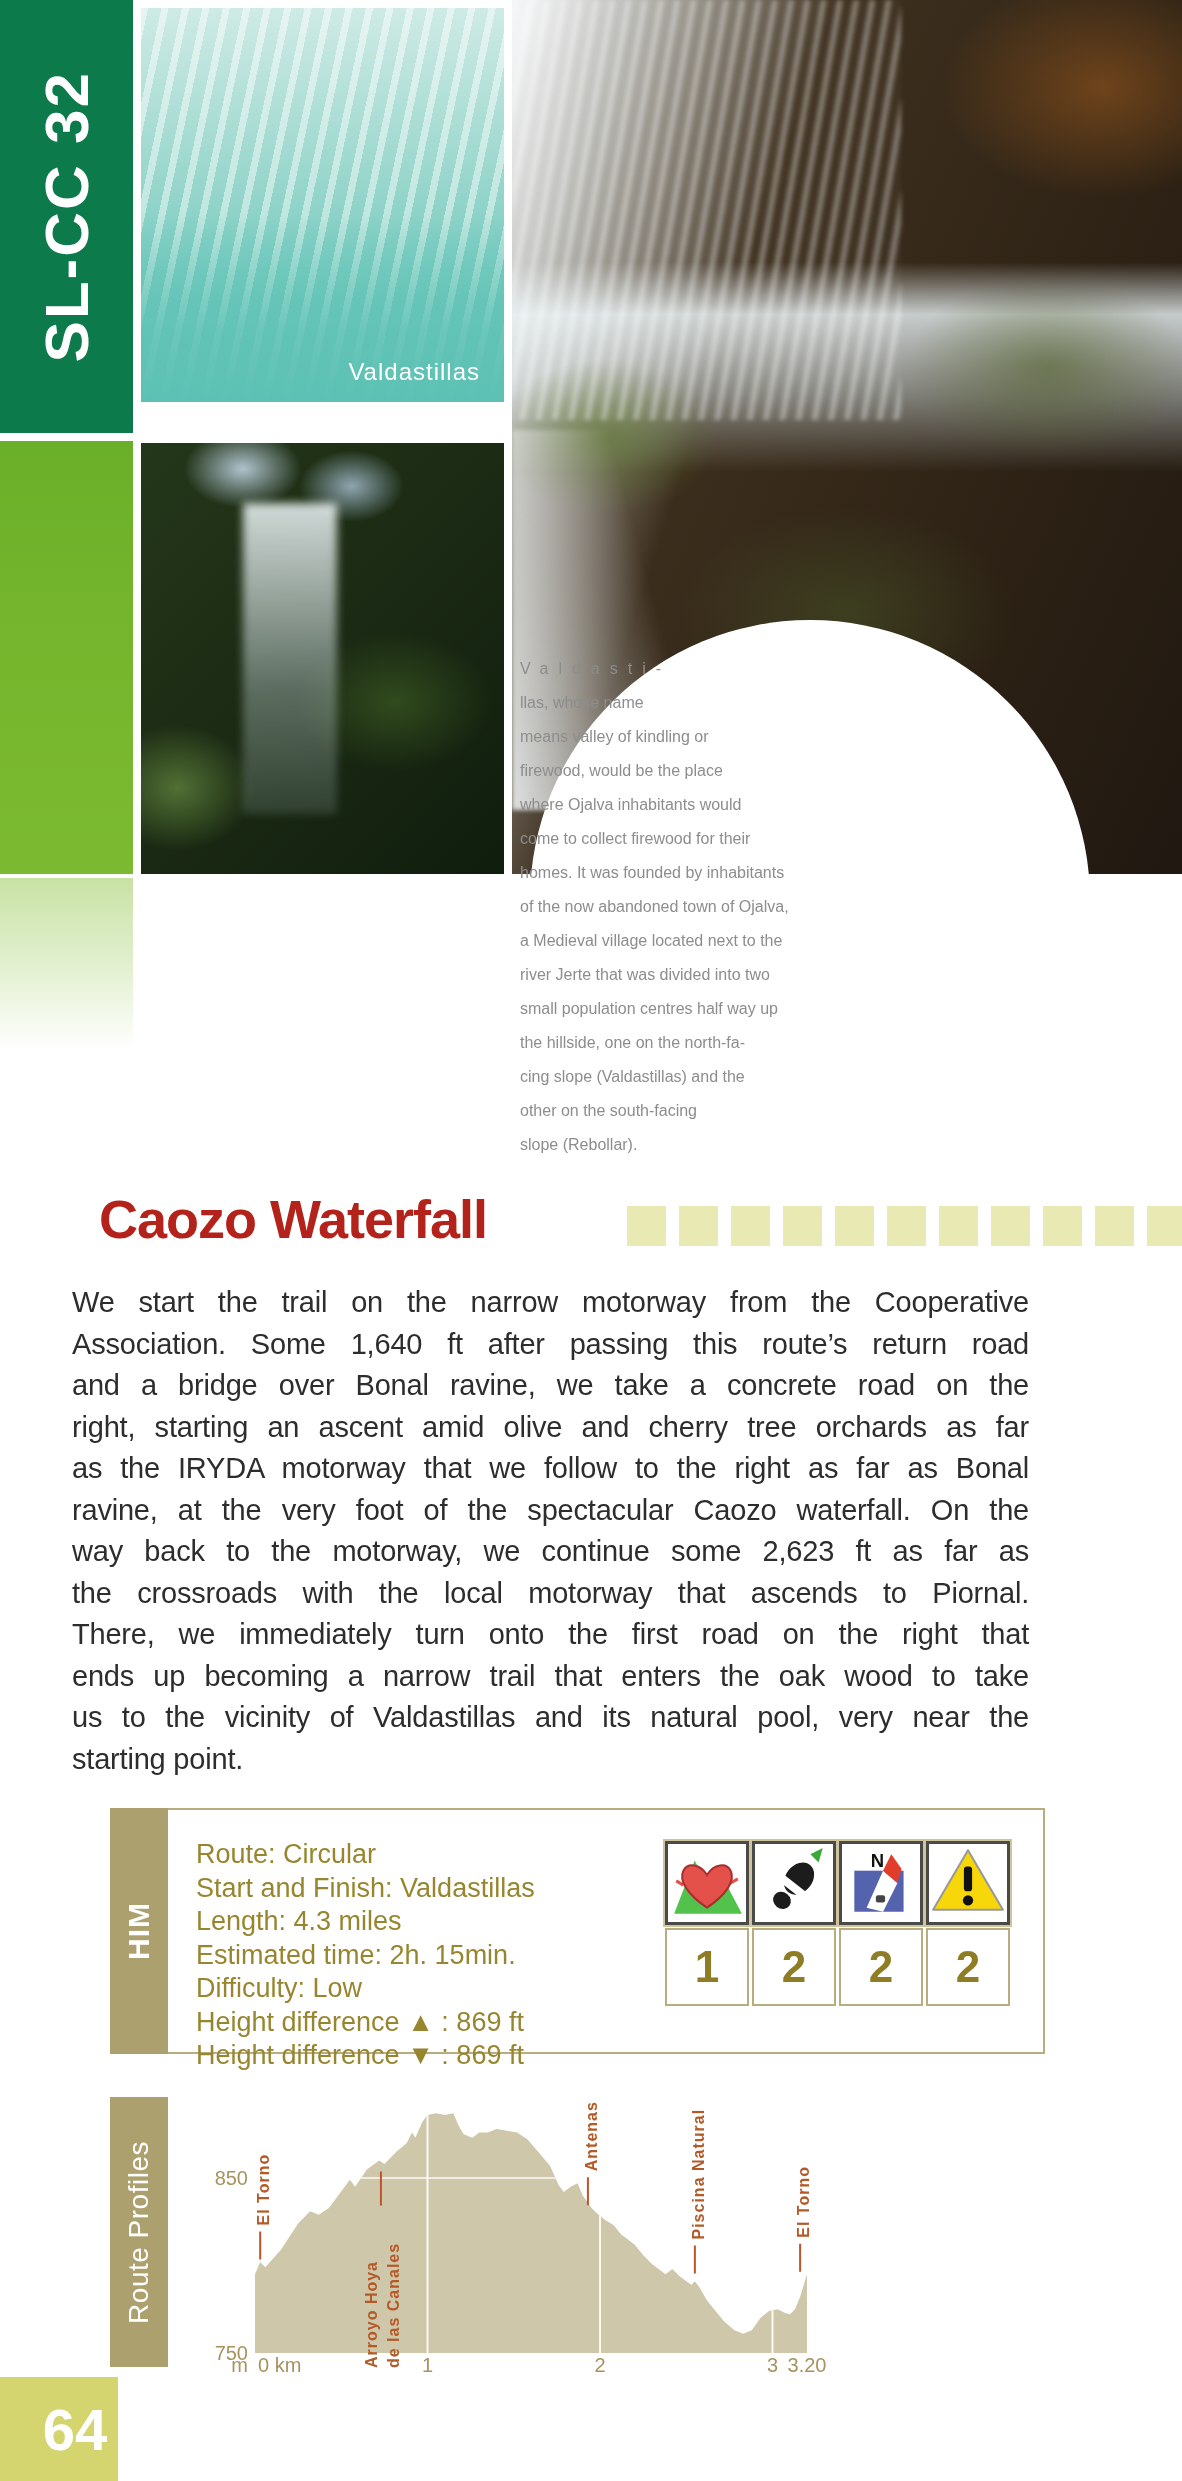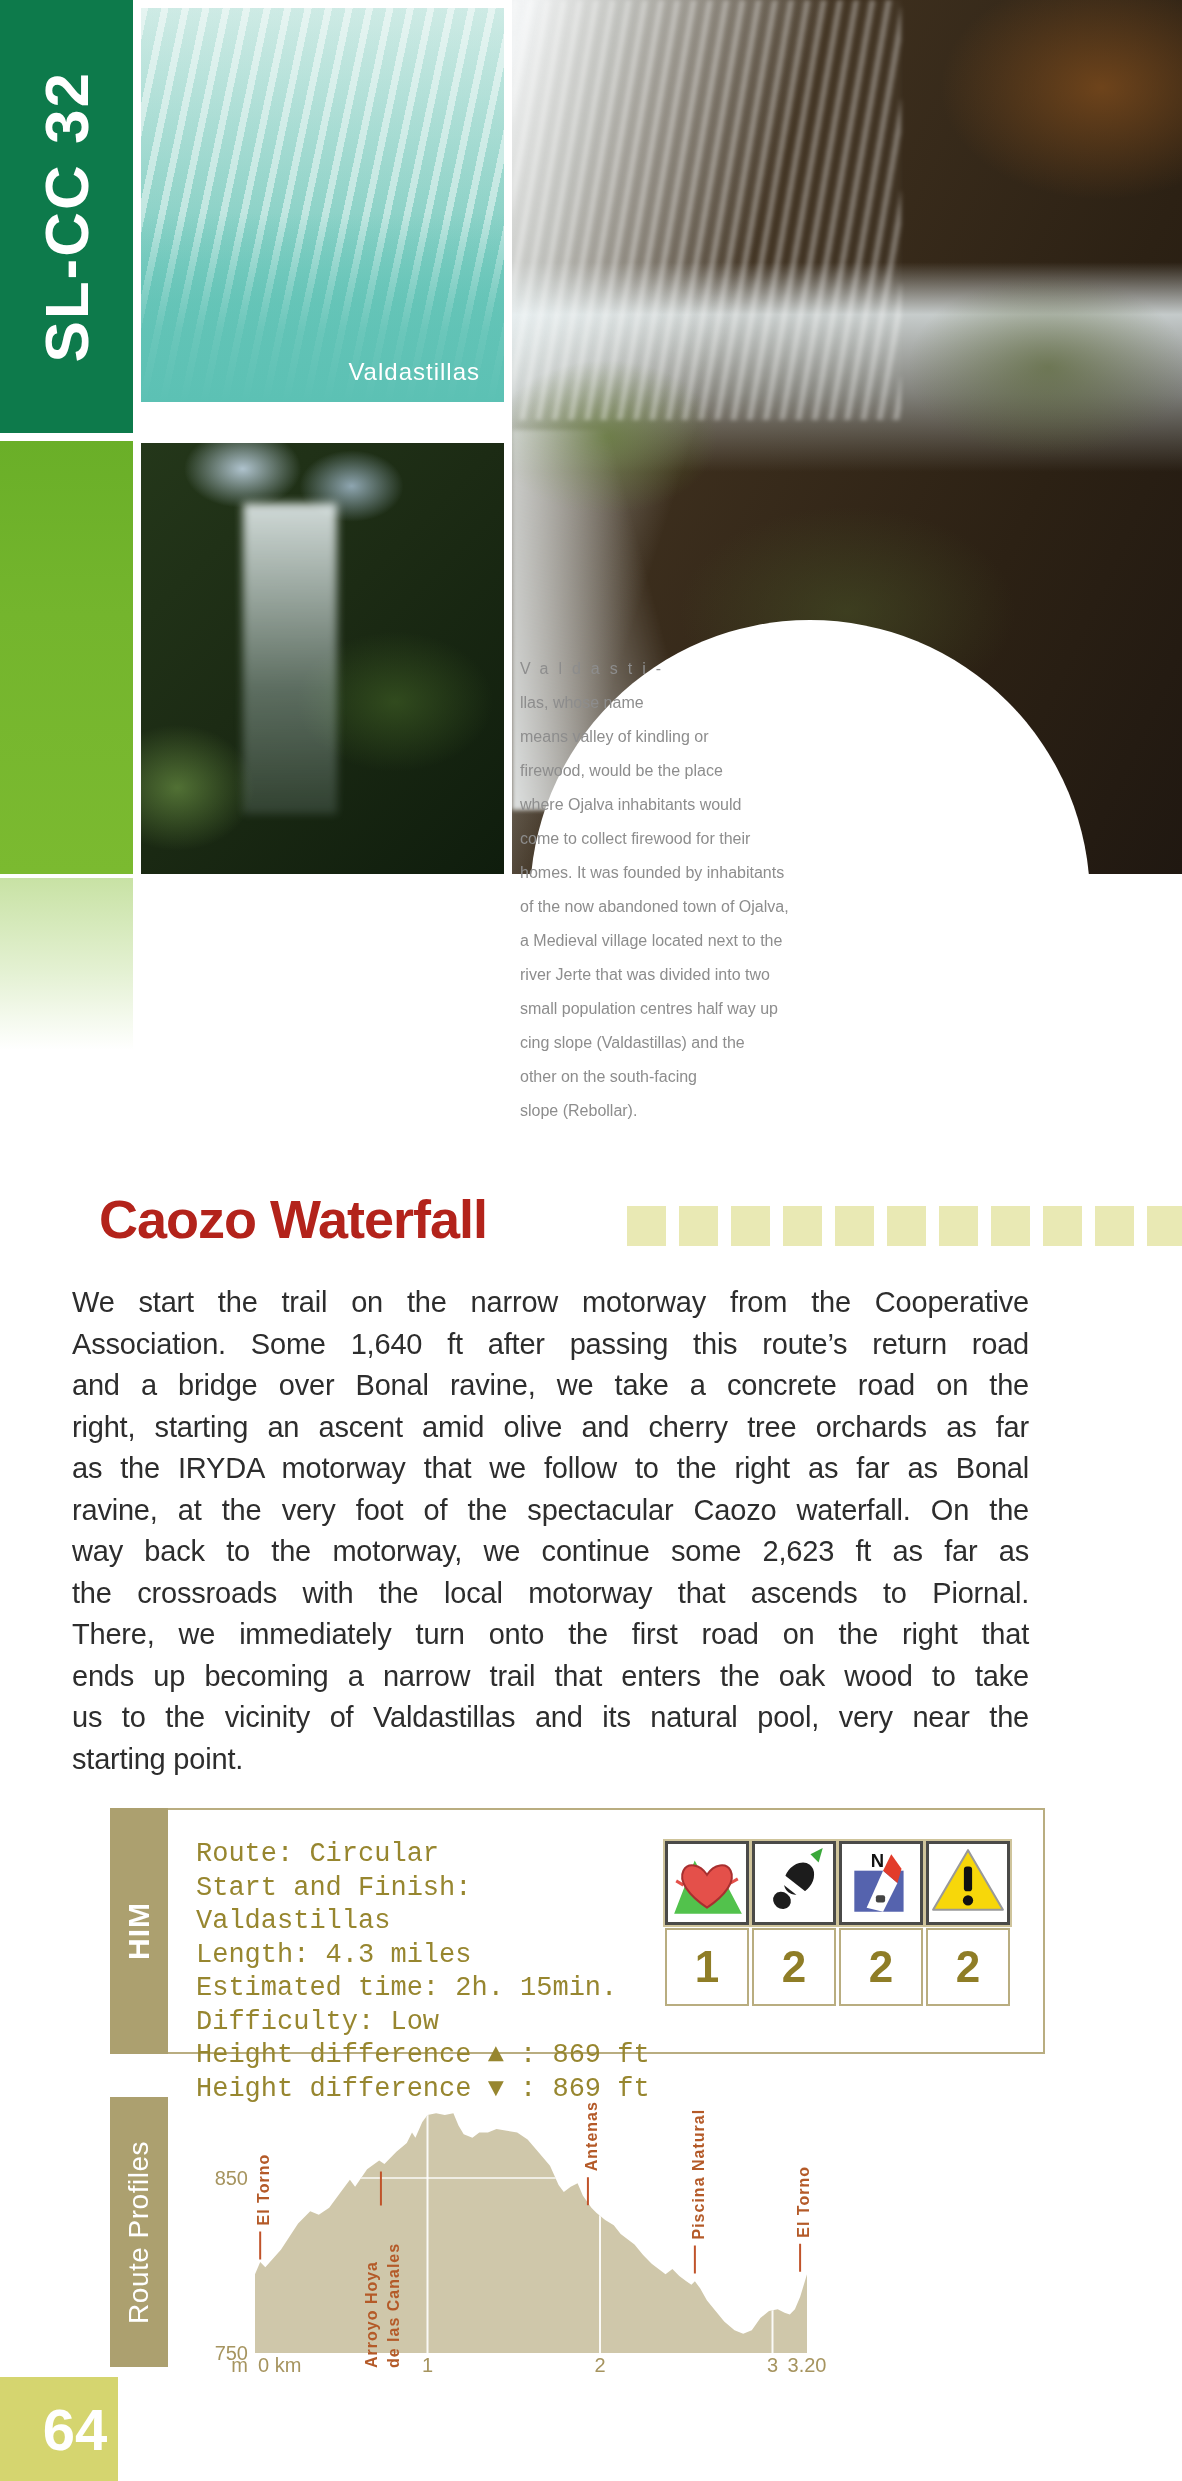--- a/index.html
+++ b/index.html
@@ -75,21 +75,21 @@
   
   .body-text{left:72px;top:1282px;width:957px;color:#2d2d2d;font-size:29px;line-height:41.5px;letter-spacing:-.2px;}
   .bl{text-align:justify;text-align-last:justify;}
   .bl.last{text-align:center;text-align-last:left;}
 
   
   .him-box{left:110px;top:1808px;width:935px;height:246px;border:2px solid var(--olive-border,#b9ad80);box-sizing:border-box;background:#fff;}
   .him-band{left:110px;top:1808px;width:58px;height:246px;background:var(--olive-band,#aca06f);
     display:flex;align-items:center;justify-content:center;}
   .him-band .vtext{color:#fff;font-size:30px;font-weight:bold;letter-spacing:1px;}
-  .him-info{left:196px;top:1838px;width:460px;color:var(--olive-text,#97862f);font-size:27px;line-height:33.5px;font-family:Liberation Mono, monospace;}
+  .him-info{left:196px;top:1838px;width:460px;color:var(--olive-text,#97862f);font-size:27px;line-height:33.5px;}
 
   .tile{width:84px;height:84px;background:#fff;border:3px solid #4a4a48;box-sizing:border-box;
     box-shadow:0 0 0 2px #cfc49b;}
   .tile svg{display:block;width:100%;height:100%;}
   .numbox{width:84px;height:78px;background:#fff;border:2px solid var(--olive-border,#b9ad80);box-sizing:border-box;
     display:flex;align-items:center;justify-content:center;
     color:var(--num-olive,#8f7d26);font-size:44px;font-weight:bold;}
 
   
   .rp-band{left:110px;top:2097px;width:58px;height:270px;background:var(--olive-band,#aca06f);
@@ -131,20 +131,21 @@
       <div class="cnl">llas, whose name</div>
       <div class="cnl">means valley of kindling or</div>
       <div class="cnl">firewood, would be the place</div>
       <div class="cnl">where Ojalva inhabitants would</div>
       <div class="cnl">come to collect firewood for their</div>
       <div class="cnl">homes. It was founded by inhabitants</div>
       <div class="cnl">of the now abandoned town of Ojalva,</div>
       <div class="cnl">a Medieval village located next to the</div>
       <div class="cnl">river Jerte that was divided into two</div>
       <div class="cnl">small population centres half way up</div>
+      <div class="cnl">the hillside, one on the north-fa-</div>
       <div class="cnl">cing slope (Valdastillas) and the</div>
       <div class="cnl">other on the south-facing</div>
       <div class="cnl last">slope (Rebollar).</div>
     </div>
 
   <div class="abs title">Caozo Waterfall</div>
   <div class="abs dashes">
       <i></i>
       <i></i>
       <i></i>

